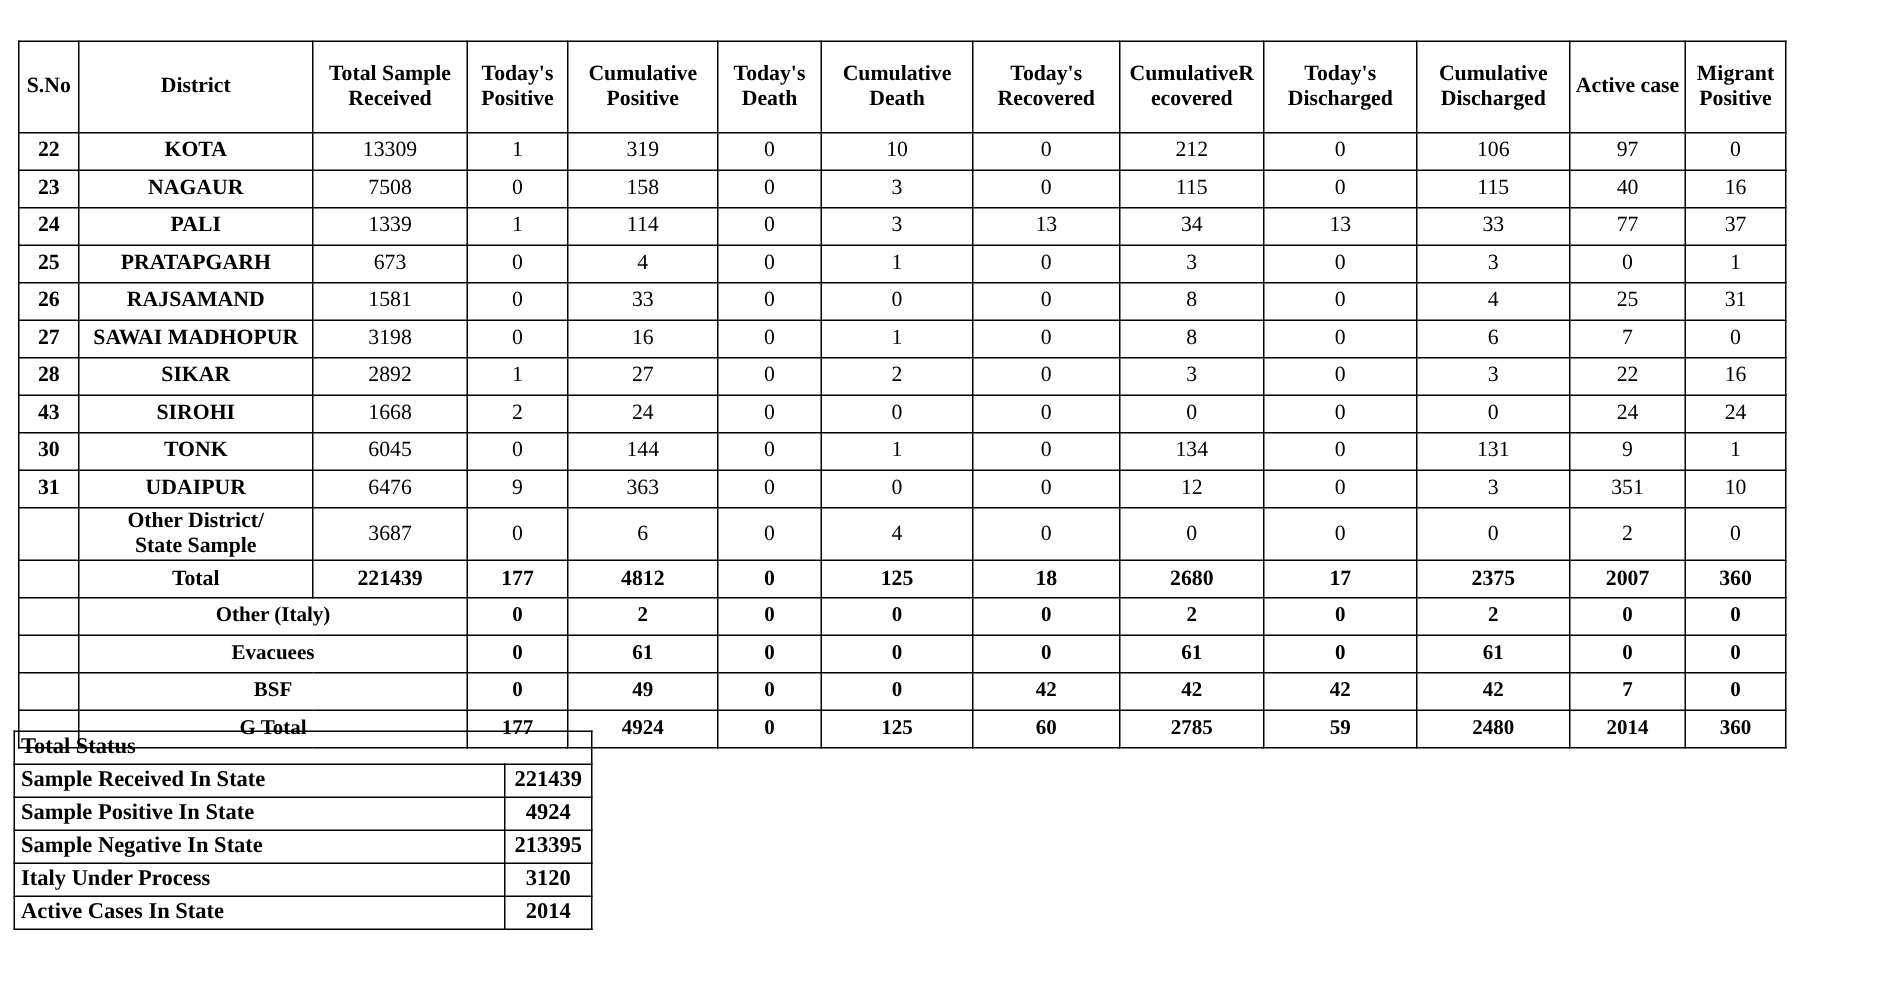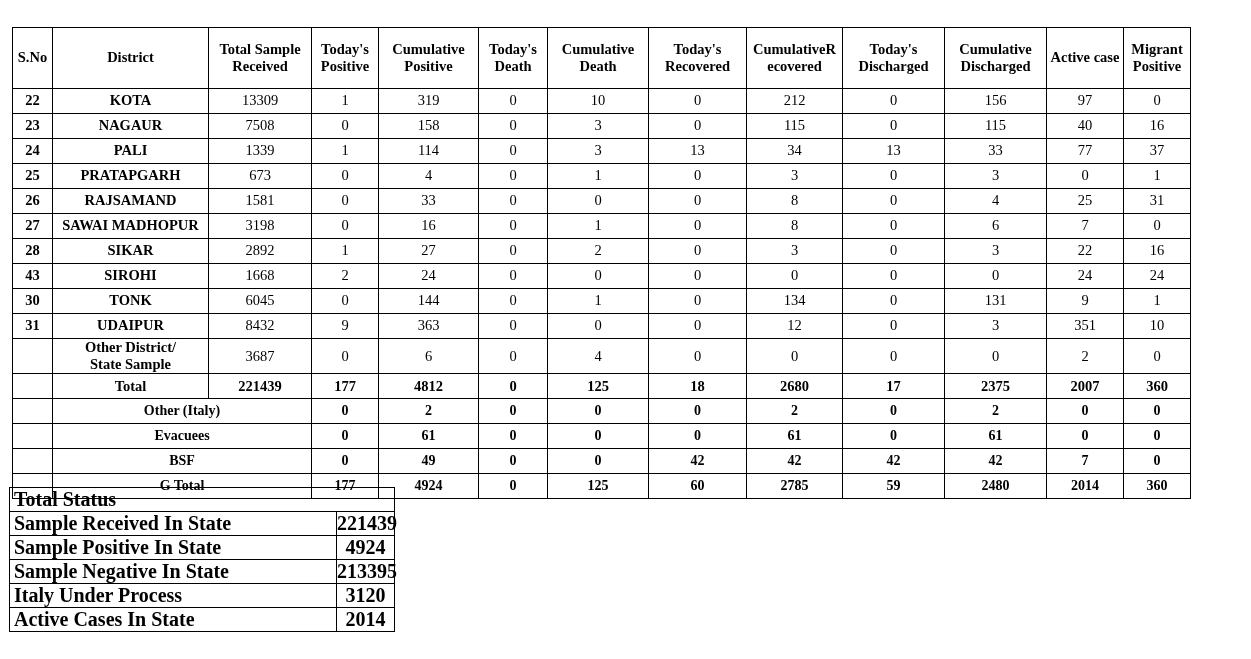--- a/index.html
+++ b/index.html
@@ -75,21 +75,21 @@
   .status-wrap{position:absolute;left:9px;top:487px;}
   table.status{
     border-collapse:collapse;
     table-layout:fixed;
     width:385px;
     border:1.4px solid #000;
   }
   table.status td{
     border:1px solid #000;
     font-weight:bold;
-    font-size:20px;
+    font-size:15px;
     height:21px;
     padding:0 0 0 4px;
     color:#000;
   }
   table.status td.val{
     text-align:center;
     padding-left:0;
   }
   col.s-lab{width:327px;}
   col.s-val{width:58px;}
@@ -176,21 +176,21 @@
             <td class="sn">22</td>
             <td class="district">KOTA</td>
             <td>13309</td>
             <td>1</td>
             <td>319</td>
             <td>0</td>
             <td>10</td>
             <td>0</td>
             <td>212</td>
             <td>0</td>
-            <td>156</td>
+            <td>106</td>
             <td>97</td>
             <td>0</td>
           </tr>
           <tr>
             <td class="sn">23</td>
             <td class="district">NAGAUR</td>
             <td>7508</td>
             <td>0</td>
             <td>158</td>
             <td>0</td>
@@ -303,21 +303,21 @@
             <td>0</td>
             <td>134</td>
             <td>0</td>
             <td>131</td>
             <td>9</td>
             <td>1</td>
           </tr>
           <tr>
             <td class="sn">31</td>
             <td class="district">UDAIPUR</td>
-            <td>8432</td>
+            <td>6476</td>
             <td>9</td>
             <td>363</td>
             <td>0</td>
             <td>0</td>
             <td>0</td>
             <td>12</td>
             <td>0</td>
             <td>3</td>
             <td>351</td>
             <td>10</td>

